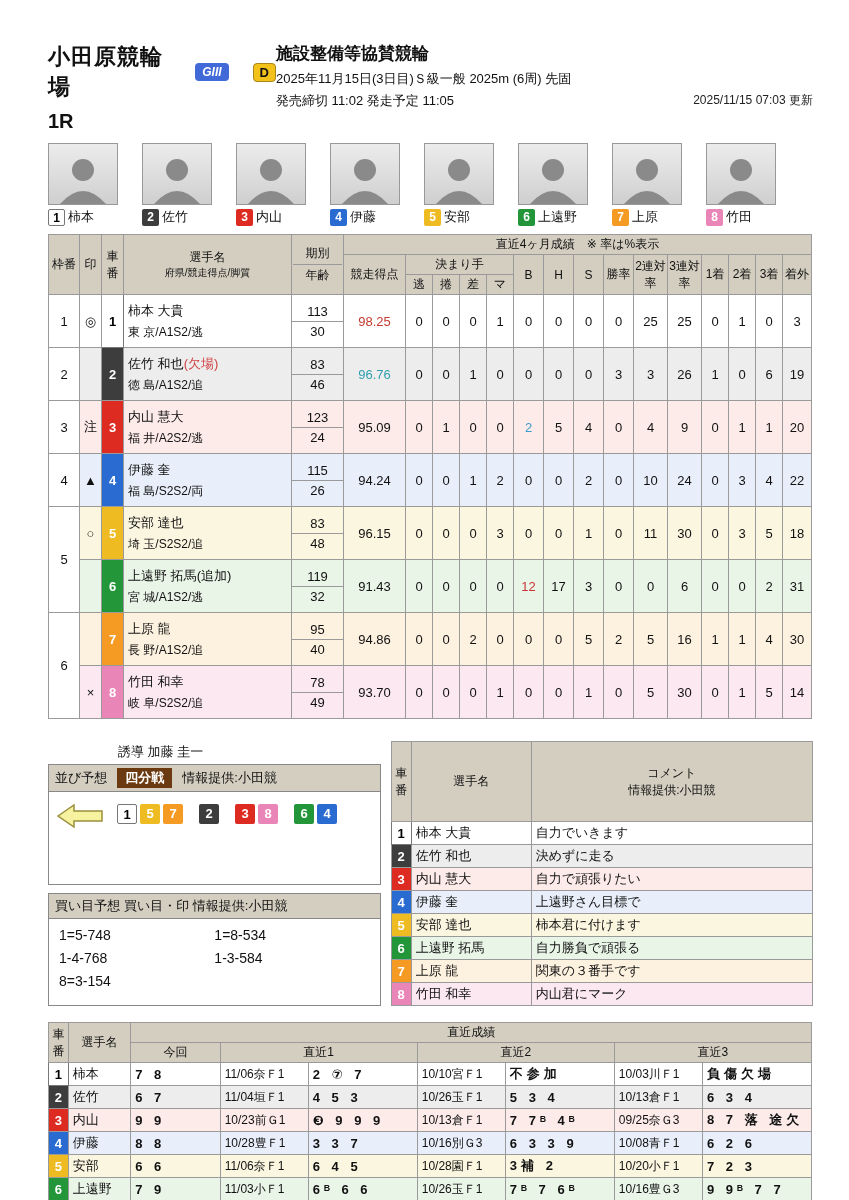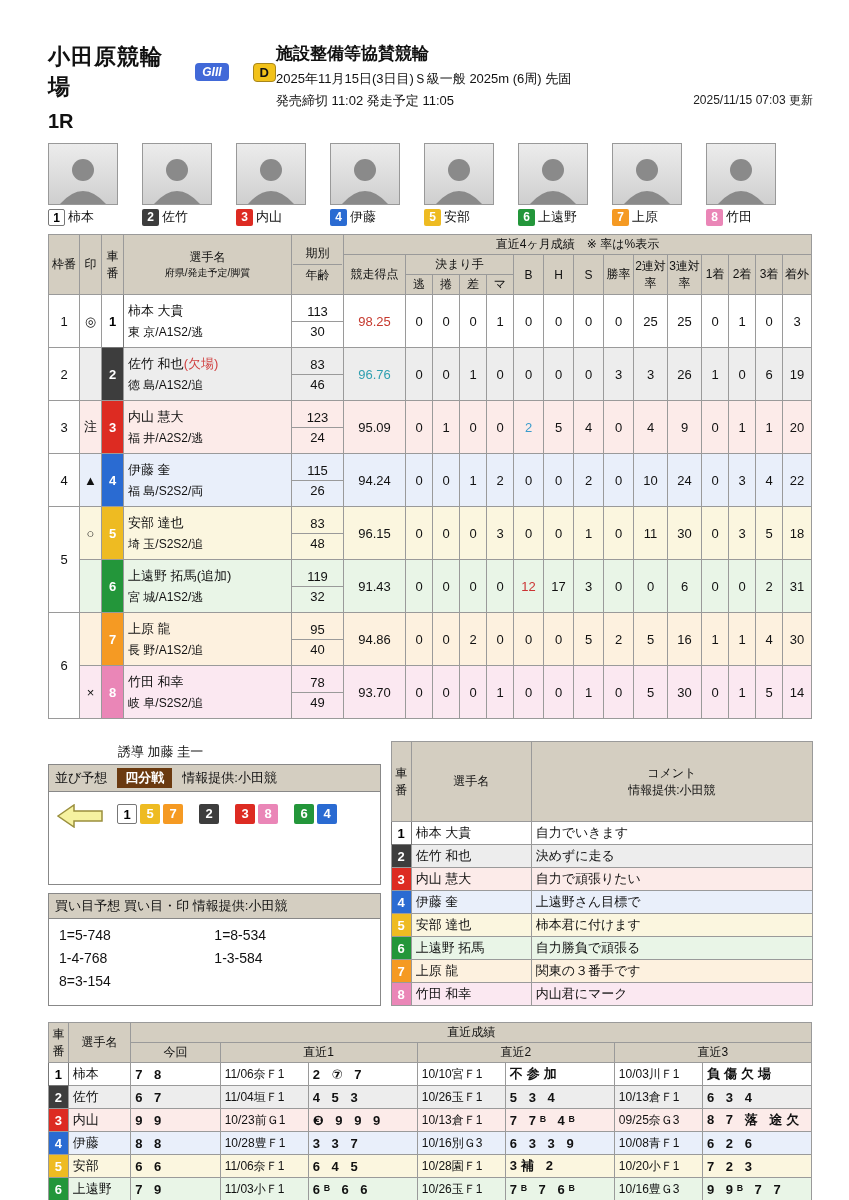--- a/index.html
+++ b/index.html
@@ -225,21 +225,21 @@
   </div>
 
   <table class="stats">
     <tbody>
         <tr>
       <th rowspan="3" class="w-waku">枠番</th>
       <th rowspan="3" class="w-mark">印</th>
       <th rowspan="3" class="w-chip">車番</th>
       <th rowspan="3" class="w-name">
         <div>選手名</div>
-        <div class="hdr-sub">府県/発走予定/脚質</div>
+        <div class="hdr-sub">府県/競走得点/脚質</div>
       </th>
       <th rowspan="3" class="w-term">
         <div class="term-top">期別</div>
         <div class="term-bot">年齢</div>
       </th>
       <th colspan="15">直近4ヶ月成績　※ 率は%表示</th>
     </tr>
     <tr>
       <th rowspan="2" class="w-score">競走得点</th>
       <th colspan="4">決まり手</th>

